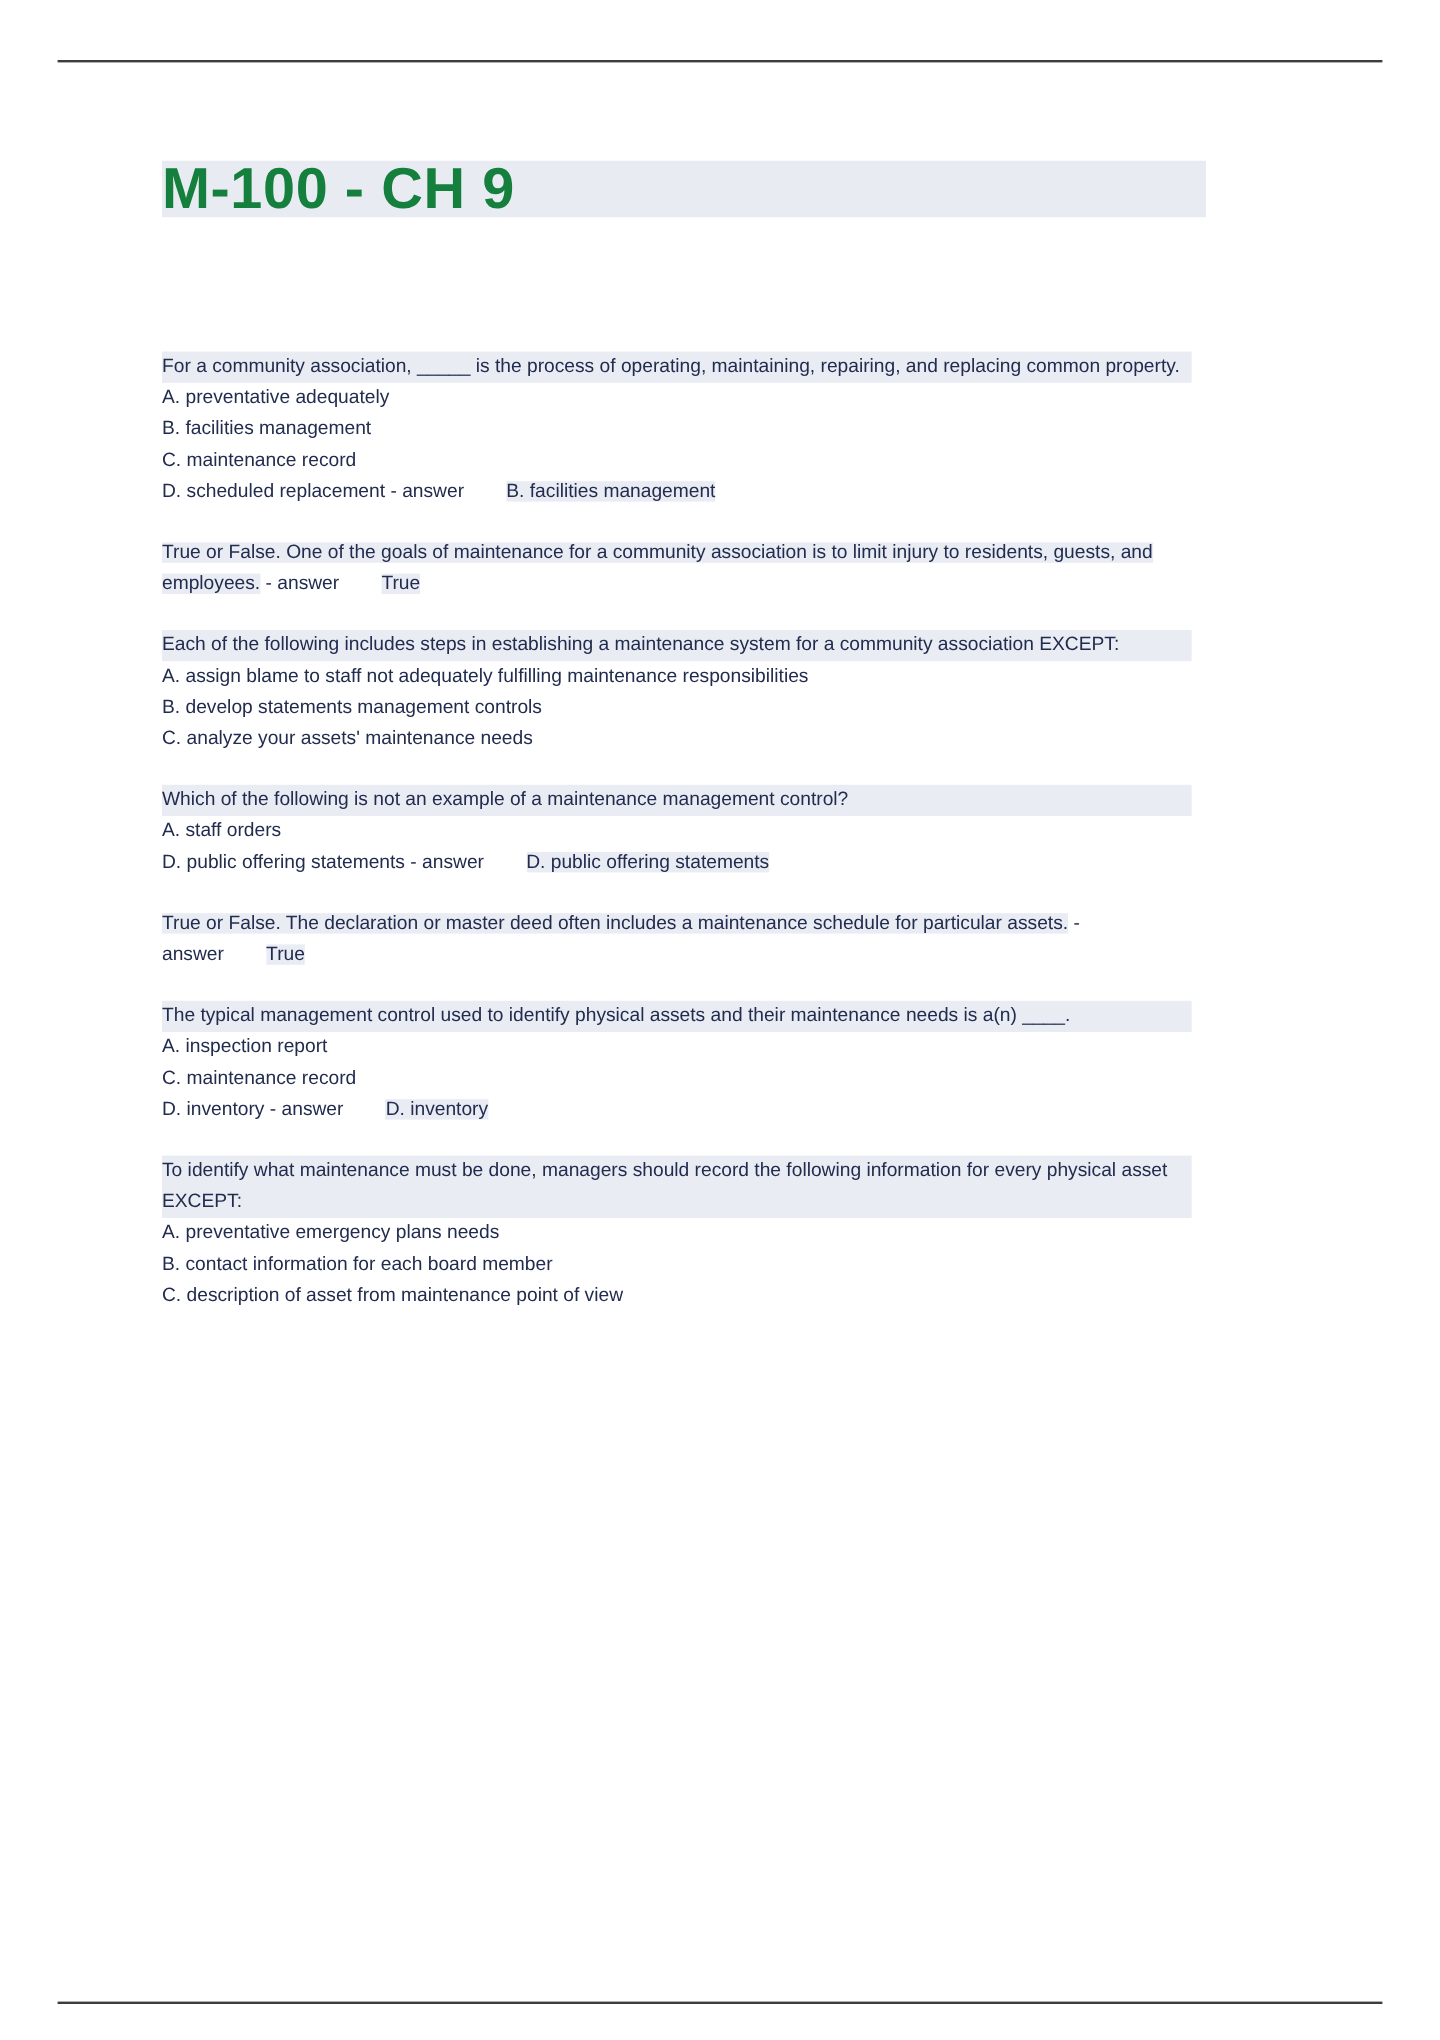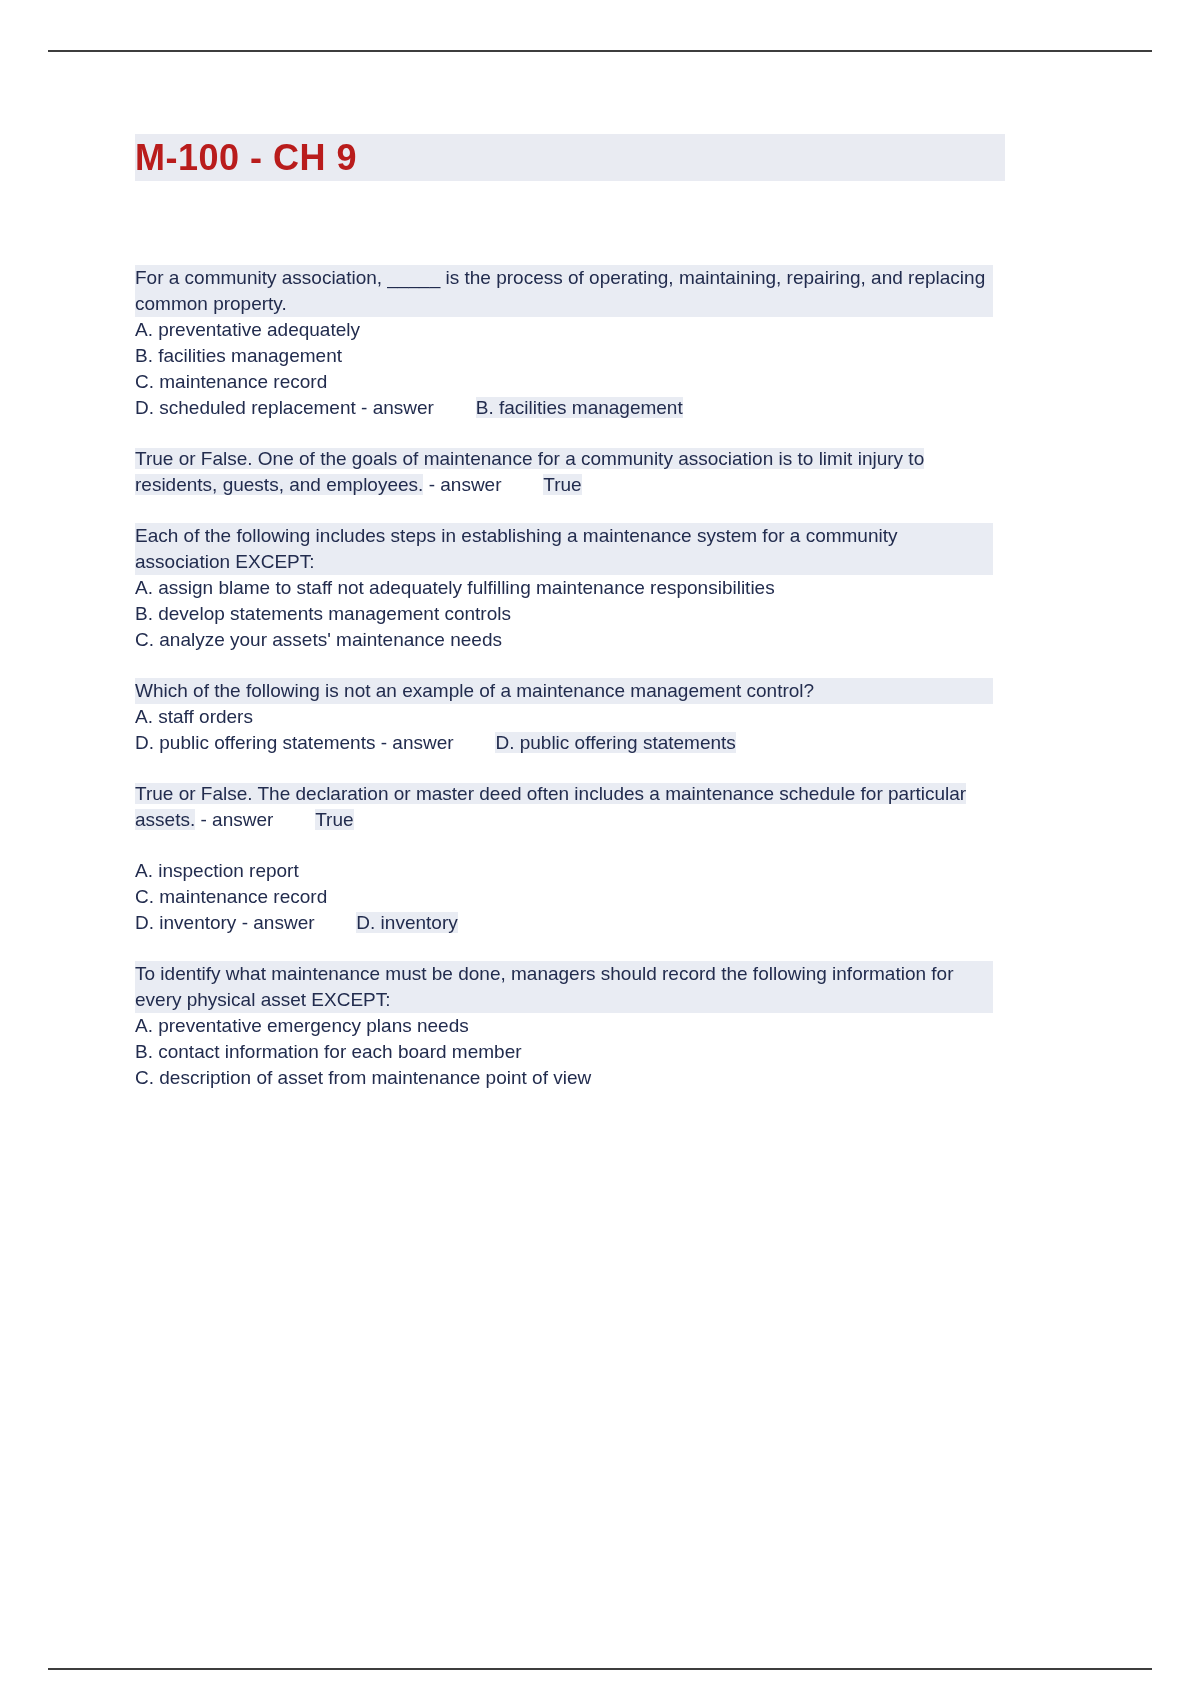--- a/index.html
+++ b/index.html
@@ -26,33 +26,33 @@
   .rule-bottom { top: 1668px; }
 
   .content {
     position: absolute;
     left: 135px;
     top: 134px;
     width: 858px;
   }
   .doc-title {
     margin: 0;
-    font-size: 36px;
+    font-size: 48px;
     font-weight: bold;
-    color: #b91c1c;
+    color: #15803d;
     background: #e9ebf2;
     width: 870px;
     height: 47px;
     line-height: 47px;
     letter-spacing: 0.5px;
     white-space: nowrap;
   }
   .questions {
-    margin-top: 84px;
-    font-size: 19px;
+    margin-top: 112px;
+    font-size: 16px;
     line-height: 26px;
   }
   .q {
     margin-bottom: 25px;
   }
   .block {
     display: block;
   }
   .hl {
     background: #e9ecf3;
@@ -99,20 +99,21 @@
       <span class="block hl">Which of the following is not an example of a maintenance management control?</span>
       <span class="block">A. staff orders</span>
       <span class="block"><span>D. public offering statements</span><span class="sep">- answer</span><span class="answer hl">D. public offering statements</span></span>
     </div>
 
     <div class="q">
       <span class="block"><span class="hl">True or False. The declaration or master deed often includes a maintenance schedule for particular assets.</span><span class="sep">- answer</span><span class="answer hl">True</span></span>
     </div>
 
     <div class="q">
+      <span class="block hl">The typical management control used to identify physical assets and their maintenance needs is a(n) ____.</span>
       <span class="block">A. inspection report</span>
       <span class="block">C. maintenance record</span>
       <span class="block"><span>D. inventory</span><span class="sep">- answer</span><span class="answer hl">D. inventory</span></span>
     </div>
 
     <div class="q">
       <span class="block hl">To identify what maintenance must be done, managers should record the following information for every physical asset EXCEPT:</span>
       <span class="block">A. preventative emergency plans needs</span>
       <span class="block">B. contact information for each board member</span>
       <span class="block">C. description of asset from maintenance point of view</span>

